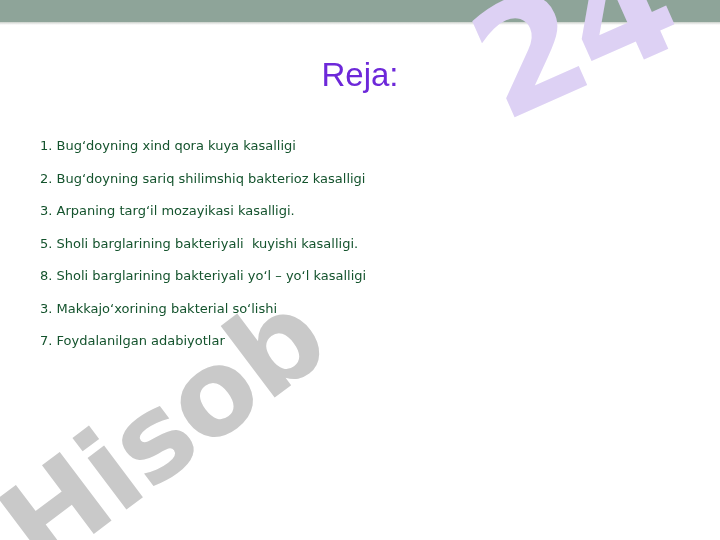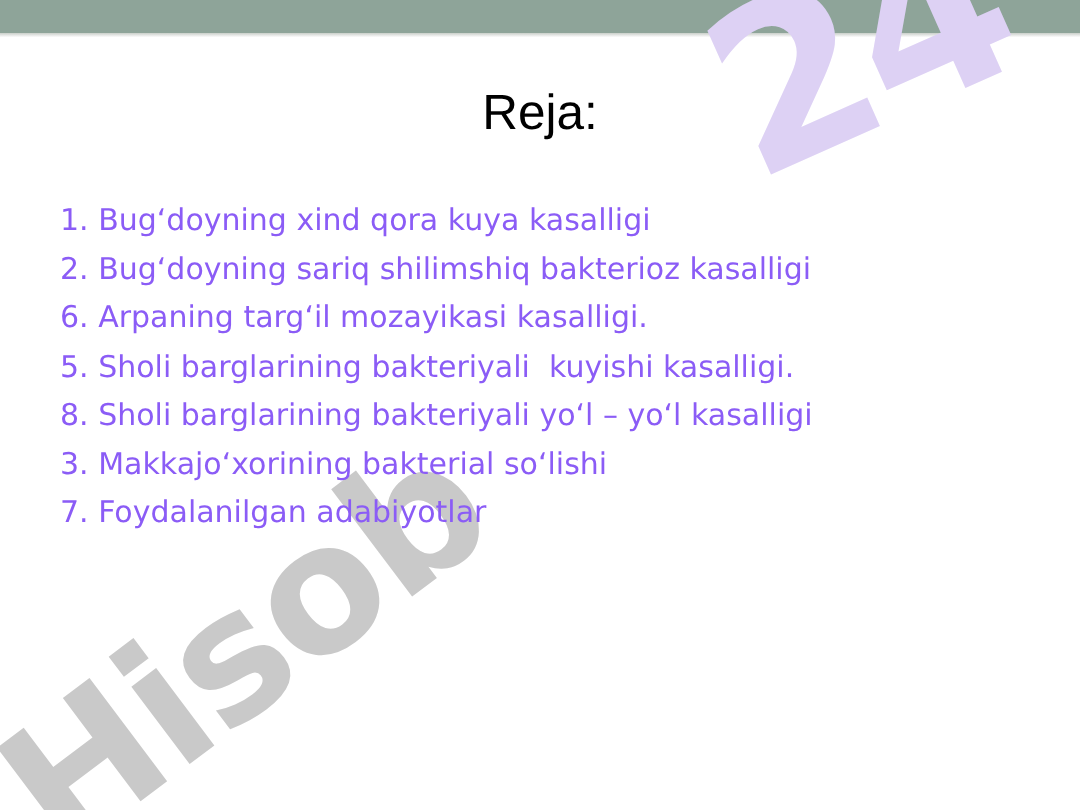--- a/index.html
+++ b/index.html
@@ -92,39 +92,39 @@
 
   #page-title {
     position: absolute;
     left: 0;
     top: 56px;
     width: 720px;
     text-align: center;
     font-family: "Liberation Sans", sans-serif;
     font-size: 33px;
     font-weight: 400;
-    color: #000000;
+    color: #6d28d9;
     letter-spacing: 0px;
   }
 
   #reja-list {
     position: absolute;
     left: 40px;
     top: 130px;
     width: 650px;
     margin: 0;
     padding: 0;
     list-style: none;
   }
 
   #reja-list li {
     font-family: "DejaVu Sans", sans-serif;
-    font-size: 20px;
+    font-size: 13px;
     line-height: 32.5px;
-    color: #8b5cf6;
+    color: #14532d;
     white-space: pre;
   }
 </style>
 </head>
 <body>
 
 <div id="slide">
 
   <div id="top-bar"></div>
   <div id="top-bar-shadow"></div>
@@ -134,21 +134,21 @@
     <div id="watermark-word">Hisob</div>
   </div>
 
   <div id="content">
 
     <div id="page-title">Reja:</div>
 
     <ul id="reja-list">
       <li>1. Bug‘doyning xind qora kuya kasalligi</li>
       <li>2. Bug‘doyning sariq shilimshiq bakterioz kasalligi</li>
-      <li>6. Arpaning targ‘il mozayikasi kasalligi.</li>
+      <li>3. Arpaning targ‘il mozayikasi kasalligi.</li>
       <li>5. Sholi barglarining bakteriyali  kuyishi kasalligi.</li>
       <li>8. Sholi barglarining bakteriyali yo‘l – yo‘l kasalligi</li>
       <li>3. Makkajo‘xorining bakterial so‘lishi</li>
       <li>7. Foydalanilgan adabiyotlar</li>
     </ul>
 
   </div>
 </div>
 
 </body></html>

